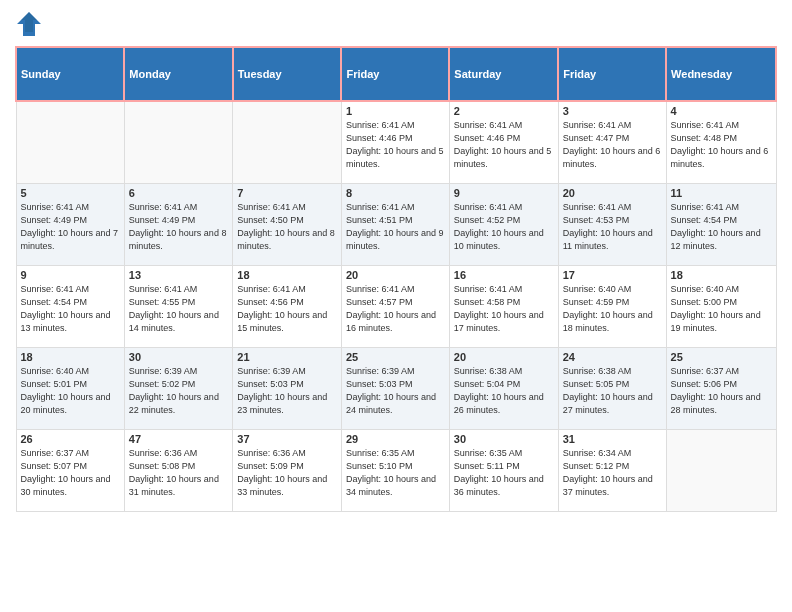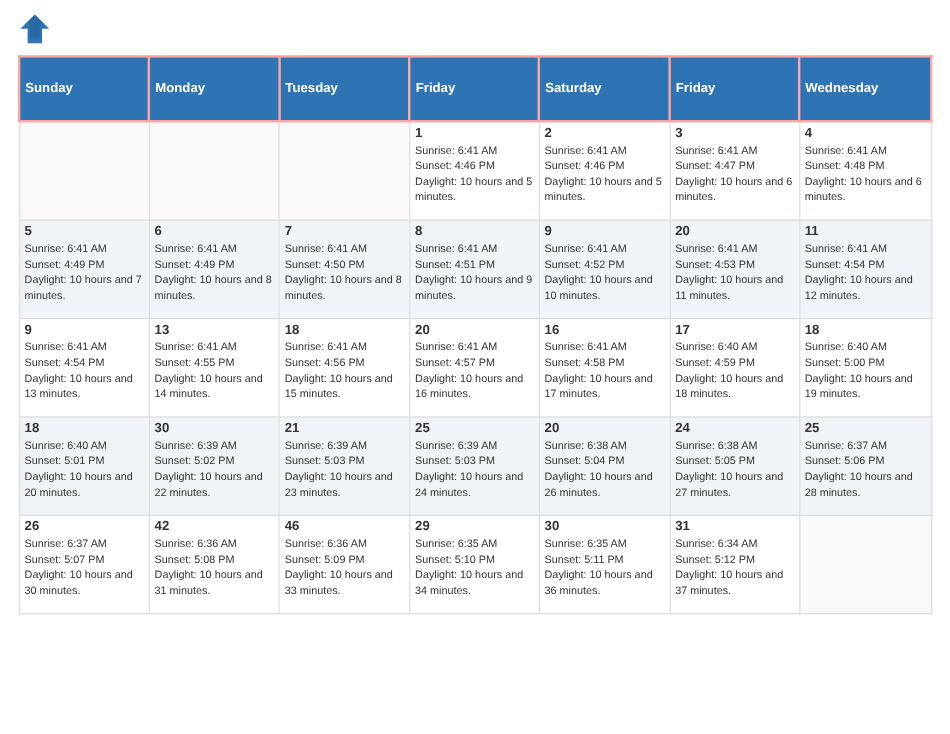--- a/index.html
+++ b/index.html
@@ -240,25 +240,25 @@
             <span class="day-number">25</span>
             <div class="day-info">Sunrise: 6:37 AM<br>Sunset: 5:06 PM<br>Daylight: 10 hours and 28 minutes.</div>
           </td>
         </tr>
         <tr>
           <td>
             <span class="day-number">26</span>
             <div class="day-info">Sunrise: 6:37 AM<br>Sunset: 5:07 PM<br>Daylight: 10 hours and 30 minutes.</div>
           </td>
           <td>
-            <span class="day-number">42</span>
+            <span class="day-number">47</span>
             <div class="day-info">Sunrise: 6:36 AM<br>Sunset: 5:08 PM<br>Daylight: 10 hours and 31 minutes.</div>
           </td>
           <td>
-            <span class="day-number">46</span>
+            <span class="day-number">37</span>
             <div class="day-info">Sunrise: 6:36 AM<br>Sunset: 5:09 PM<br>Daylight: 10 hours and 33 minutes.</div>
           </td>
           <td>
             <span class="day-number">29</span>
             <div class="day-info">Sunrise: 6:35 AM<br>Sunset: 5:10 PM<br>Daylight: 10 hours and 34 minutes.</div>
           </td>
           <td>
             <span class="day-number">30</span>
             <div class="day-info">Sunrise: 6:35 AM<br>Sunset: 5:11 PM<br>Daylight: 10 hours and 36 minutes.</div>
           </td>

